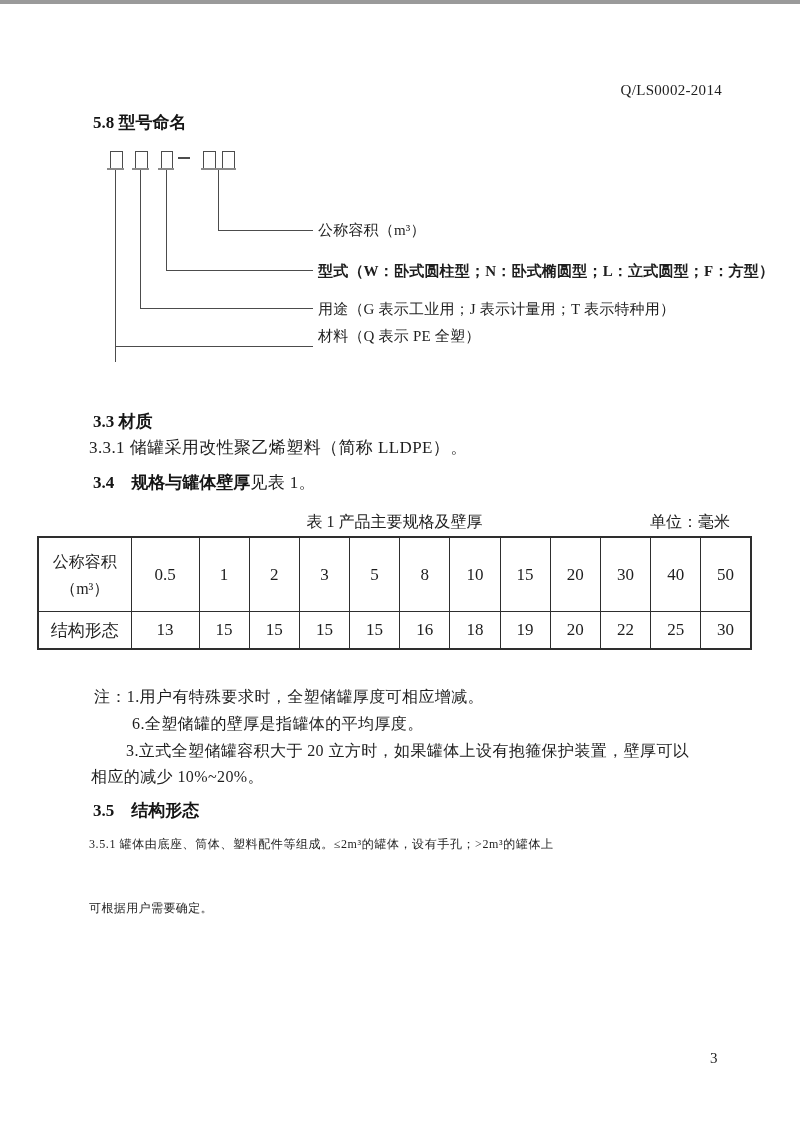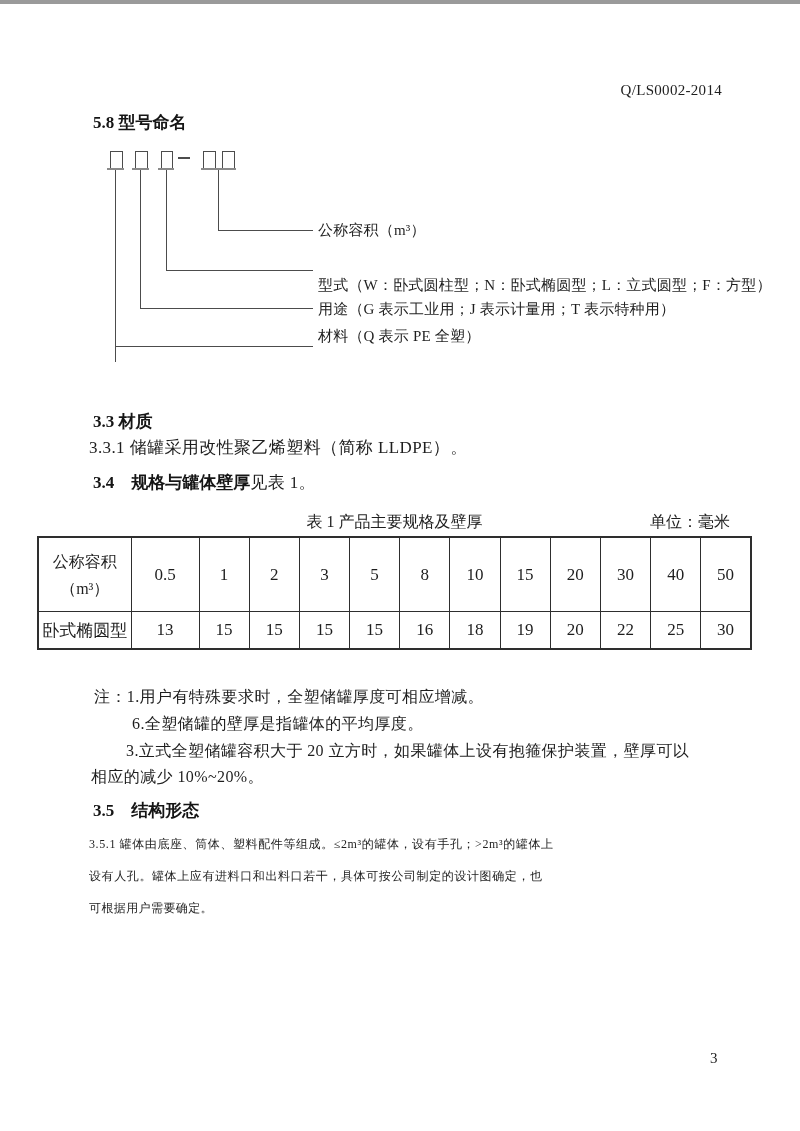--- a/index.html
+++ b/index.html
@@ -65,21 +65,21 @@
     <div class="dg-vline" style="left:140px; top:166px; height:139px;"></div>
     <div class="dg-vline" style="left:166px; top:166px; height:101px;"></div>
     <div class="dg-vline" style="left:218px; top:166px; height:61px;"></div>
 
     <div class="dg-hline" style="left:218px; top:226px; width:95px;"></div>
     <div class="dg-hline" style="left:166px; top:266px; width:147px;"></div>
     <div class="dg-hline" style="left:140px; top:304px; width:173px;"></div>
     <div class="dg-hline" style="left:115px; top:342px; width:198px;"></div>
 
     <div class="dg-label" style="left:318px; top:218px;">公称容积（m³）</div>
-    <div class="dg-label" style="left:318px; top:273px;">型式（W：卧式圆柱型；N：卧式椭圆型；L：立式圆型；F：方型）</div>
+    <div class="dg-label" style="left:318px; top:259px;font-weight:bold;">型式（W：卧式圆柱型；N：卧式椭圆型；L：立式圆型；F：方型）</div>
     <div class="dg-label" style="left:318px; top:297px;">用途（G 表示工业用；J 表示计量用；T 表示特种用）</div>
     <div class="dg-label" style="left:318px; top:324px;">材料（Q 表示 PE 全塑）</div>
   </div>
 
   <div class="abs heading" style="left:93px; top:408px;">3.3 材质</div>
   <div class="abs para" style="left:89px; top:434px;">3.3.1 储罐采用改性聚乙烯塑料（简称 LLDPE）。</div>
 
   <div class="abs" style="left:93px; top:469px; white-space:nowrap;">
     <span class="heading">3.4　规格与罐体壁厚</span><span class="para">见表 1。</span>
   </div>
@@ -116,21 +116,21 @@
       <td>5</td>
       <td>8</td>
       <td>10</td>
       <td>15</td>
       <td>20</td>
       <td>30</td>
       <td>40</td>
       <td>50</td>
     </tr>
     <tr class="dat">
-      <td class="row-label">卧式椭圆型</td>
+      <td class="row-label">结构形态</td>
       <td>13</td>
       <td>15</td>
       <td>15</td>
       <td>15</td>
       <td>15</td>
       <td>16</td>
       <td>18</td>
       <td>19</td>
       <td>20</td>
       <td>22</td>
@@ -141,18 +141,17 @@
     </table>
 
   <div class="abs note-line" style="left:94px;  top:682px;">注：1.用户有特殊要求时，全塑储罐厚度可相应增减。</div>
   <div class="abs note-line" style="left:132px; top:709px;">6.全塑储罐的壁厚是指罐体的平均厚度。</div>
   <div class="abs note-line" style="left:126px; top:736px;">3.立式全塑储罐容积大于 20 立方时，如果罐体上设有抱箍保护装置，壁厚可以</div>
   <div class="abs note-line" style="left:91px;  top:762px;">相应的减少 10%~20%。</div>
 
   <div class="abs heading" style="left:93px; top:797px;">3.5　结构形态</div>
 
   <div class="abs body-line" style="left:89px; top:831px;">3.5.1 罐体由底座、筒体、塑料配件等组成。≤2m³的罐体，设有手孔；&gt;2m³的罐体上</div>
-  <div class="abs body-line" style="left:89px; top:863px;">设有人孔。罐体上应有进料口和出料口若干，具体可按公司制定的设计图确定，也</div>
   <div class="abs body-line" style="left:89px; top:895px; letter-spacing:0.4px;">可根据用户需要确定。</div>
 
   <div class="abs page-num">3</div>
 
 </div>
 
 </body></html>

